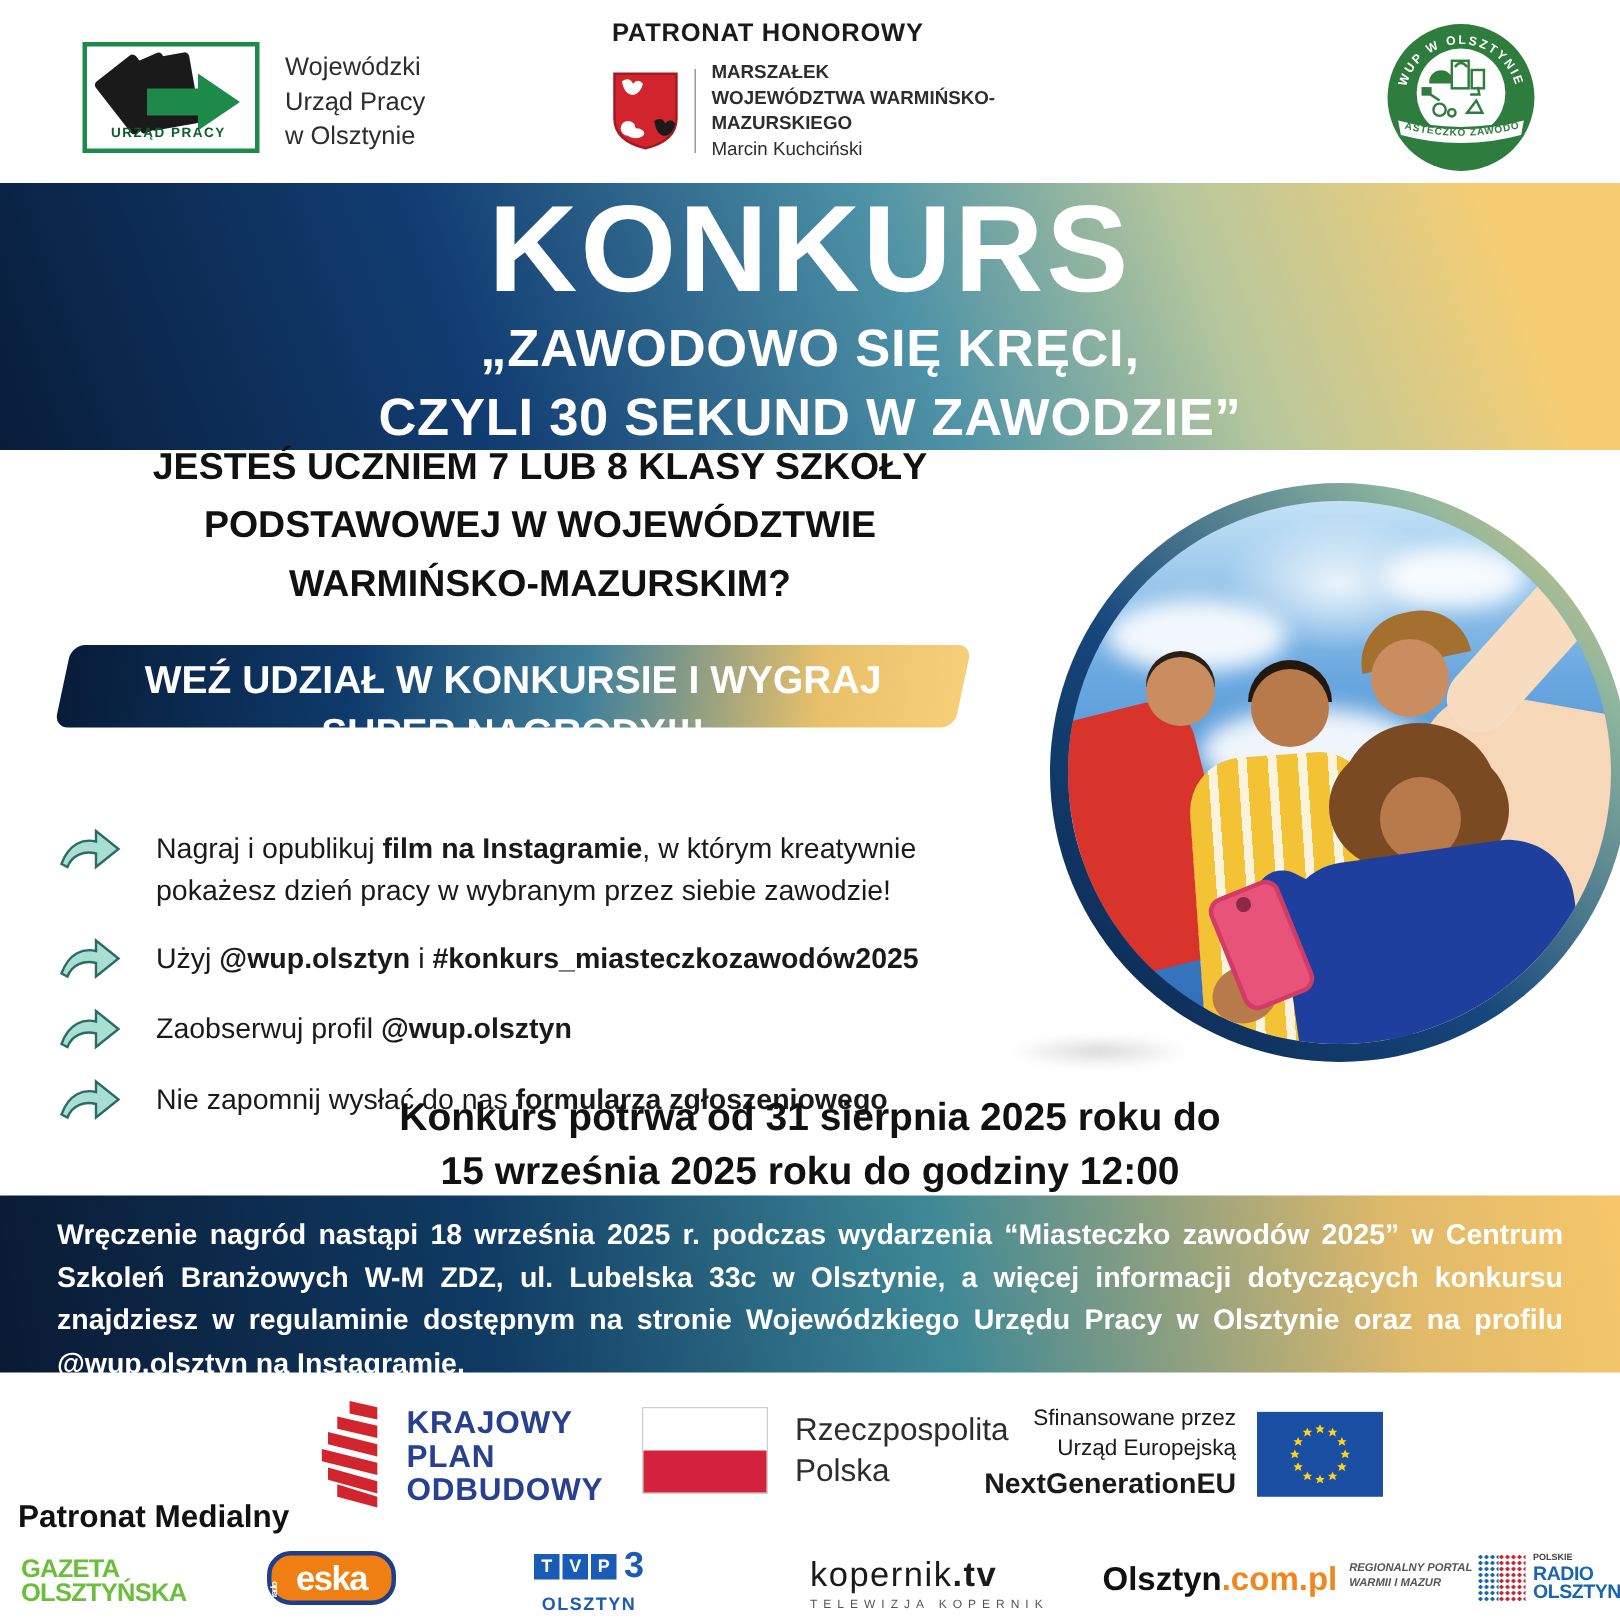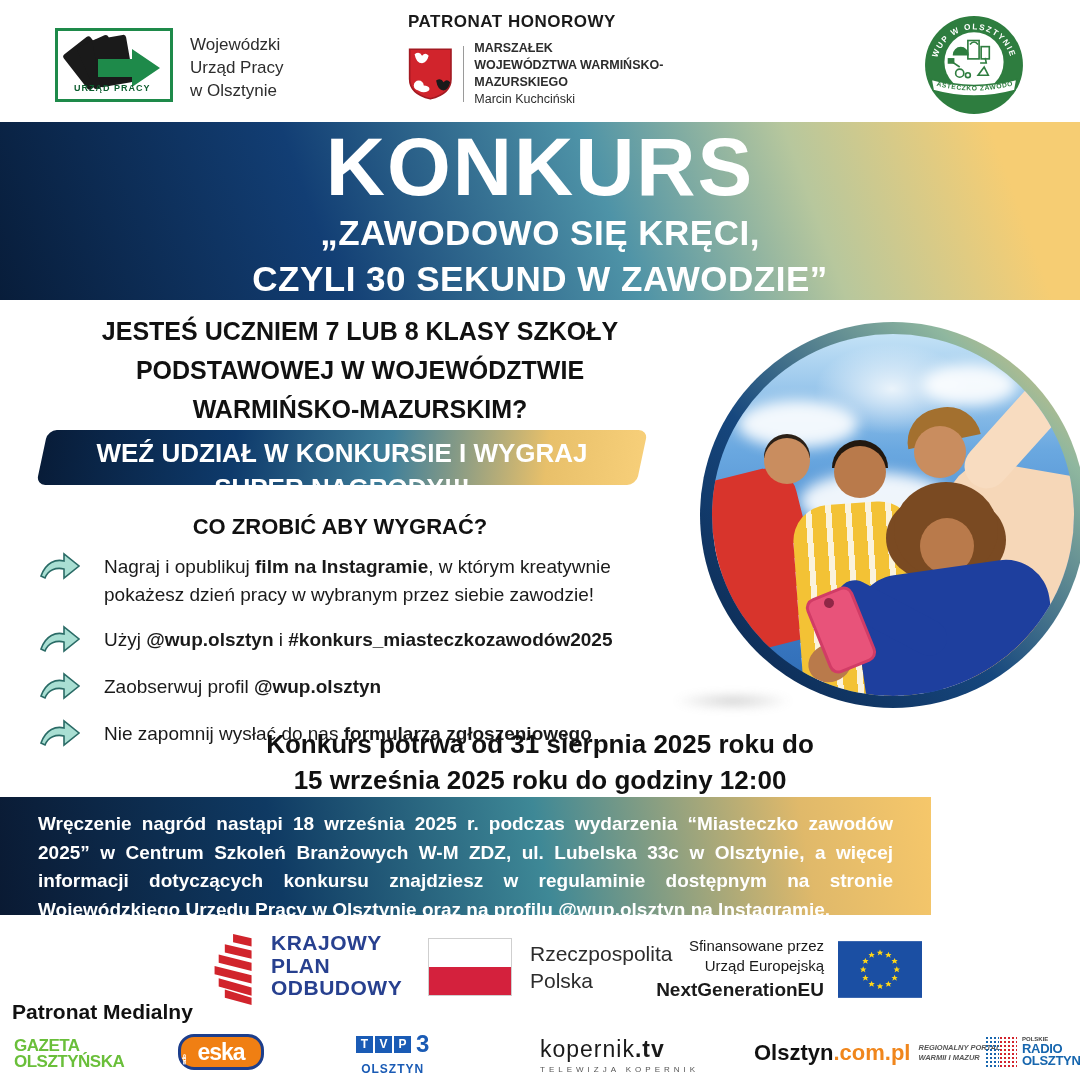--- a/index.html
+++ b/index.html
@@ -20,21 +20,21 @@
   .badge{position:absolute;left:923px;top:14px;width:102px;height:102px;}
   
   .hero{
     position:absolute;left:0;top:122px;width:1080px;height:178px;
     background:linear-gradient(70deg,#081d3a 0%,#123e74 30%,#4e93a7 56%,#b7c79d 74%,#f6cd73 92%);
     color:#fff;text-align:center;
   }
   .hero-title{font-size:82px;font-weight:700;letter-spacing:2px;margin-top:2px;line-height:1.05;}
   .hero-sub{font-size:35px;font-weight:700;line-height:1.3;letter-spacing:.5px;}
   
-  .question{position:absolute;left:55px;top:312px;width:610px;text-align:center;
+  .question{position:absolute;left:55px;top:292px;width:610px;text-align:center;
     font-size:25px;font-weight:700;color:#111;line-height:1.55;}
   .cta{position:absolute;left:42px;top:430px;width:600px;height:55px;}
   .cta::before{content:"";position:absolute;inset:0;border-radius:9px;transform:skewX(-12deg);
     background:linear-gradient(85deg,#081c38 0%,#0e3a6b 32%,#3f7f9a 58%,#e8c06a 84%,#f7cf79 100%);}
   .cta-text{position:relative;z-index:1;color:#fff;text-align:center;font-size:26px;font-weight:700;
     line-height:1.35;padding-top:6px;}
   .how-title{position:absolute;left:55px;top:514px;width:570px;text-align:center;
     font-size:22px;font-weight:700;color:#111;}
   .steps{position:absolute;left:38px;top:550px;width:650px;}
   .step{display:flex;align-items:flex-start;gap:22px;margin-bottom:15px;}
@@ -68,26 +68,26 @@
   .hr-peach{right:96px;top:74px;width:74px;height:34px;background:#a3702f;border-radius:36px 36px 0 0;transform:rotate(-12deg);}
   .p-blue{left:148px;bottom:-26px;width:195px;height:155px;background:#1e3f9e;border-radius:44px;transform:rotate(-8deg);}
   .curls{left:182px;bottom:118px;width:104px;height:96px;background:#7a4a22;border-radius:50%;
     box-shadow:-14px 8px 0 -6px #7a4a22,14px 10px 0 -6px #7a4a22,0 18px 0 -8px #7a4a22;}
   .f-blue{left:208px;bottom:122px;width:54px;height:56px;background:#b97a4b;border-radius:50%;}
   .arm-blue{left:120px;bottom:60px;width:120px;height:36px;background:#1e3f9e;border-radius:20px;transform:rotate(28deg);}
   .phone{left:104px;bottom:26px;width:50px;height:80px;background:#e8537a;border:3px solid #d13c66;border-radius:10px;transform:rotate(-22deg);}
   .phone-cam{left:112px;bottom:88px;width:10px;height:10px;background:#8f2746;border-radius:50%;transform:rotate(-22deg);}
   .hand-blue{left:96px;bottom:14px;width:44px;height:38px;background:#b97a4b;border-radius:50%;transform:rotate(-20deg);}
   
-  .notice{position:absolute;left:0;top:797px;width:931px;height:118px;
+  .notice{position:absolute;left:0;top:797px;width:1080px;height:118px;
     background:linear-gradient(80deg,#0a1a33 0%,#0f3a63 30%,#3e8896 58%,#e0b96a 86%,#f6c76a 100%);
     color:#fff;font-size:19px;font-weight:700;line-height:1.5;text-align:justify;
     padding:13px 38px 0 38px;}
   
-  .kpo{position:absolute;left:205px;top:932px;display:flex;align-items:flex-start;gap:14px;}
+  .kpo{position:absolute;left:205px;top:932px;display:flex;align-items:flex-end;gap:14px;}
   .kpo-text{color:#27408f;font-size:21px;font-weight:700;line-height:1.08;letter-spacing:.5px;}
   .pl-flag-block{position:absolute;left:428px;top:938px;display:flex;align-items:center;gap:18px;}
   .pl-flag{width:84px;height:58px;border:1px solid #cfcfcf;}
   .pl-flag .w{height:50%;background:#fff;}
   .pl-flag .r{height:50%;background:#d4213d;}
   .pl-name{font-size:21px;color:#2d2d2d;line-height:1.3;}
   .eu-block{position:absolute;left:652px;top:936px;display:flex;align-items:center;gap:14px;}
   .eu-text{width:172px;text-align:right;font-size:15px;color:#1a1a1a;line-height:1.35;}
   .eu-text .b{font-weight:700;font-size:19px;}
   .patronat-medialny{position:absolute;left:12px;top:1000px;font-size:21px;font-weight:700;color:#111;}
@@ -98,21 +98,21 @@
   .eska-radio{position:absolute;left:-2px;top:8px;font-size:6px;transform:rotate(-90deg);color:#fff;font-weight:700;}
   .tvp{position:absolute;left:356px;top:0;text-align:center;}
   .tvp-row{display:flex;gap:2px;align-items:center;justify-content:center;}
   .tvp-box{width:17px;height:17px;background:#1a5bb5;color:#fff;font-size:12px;font-weight:700;line-height:17px;text-align:center;}
   .tvp-3{color:#1a5bb5;font-size:24px;font-weight:700;margin-left:3px;}
   .tvp-city{color:#1a5bb5;font-size:12px;font-weight:700;letter-spacing:1px;margin-top:4px;}
   .kopernik{position:absolute;left:540px;top:6px;color:#1a1a1a;}
   .kopernik-name{font-size:23px;font-weight:400;letter-spacing:1px;}
   .kopernik-name .b{font-weight:700;}
   .kopernik-sub{font-size:8px;letter-spacing:4px;color:#555;margin-top:2px;}
-  .olsztynpl{position:absolute;left:735px;top:10px;display:flex;align-items:center;gap:8px;margin-left:19px;}
+  .olsztynpl{position:absolute;left:735px;top:10px;display:flex;align-items:flex-start;gap:8px;}
   .olsztynpl-name{font-size:22px;font-weight:700;color:#111;}
   .olsztynpl-name .o{color:#f0861c;}
   .olsztynpl-sub{font-size:7.5px;font-weight:700;font-style:italic;color:#555;line-height:1.3;}
   .radio-ol{position:absolute;left:985px;top:6px;display:flex;gap:5px;align-items:center;}
   .dots{width:32px;height:32px;display:flex;}
   .dots .blue{width:14px;height:100%;background:radial-gradient(#1766ae 1.1px,transparent 1.3px);background-size:4px 4px;}
   .dots .red{width:18px;height:100%;background:radial-gradient(#d1242c 1.1px,transparent 1.3px);background-size:4px 4px;}
   .radio-text{line-height:.95;}
   .radio-text .tiny{font-size:6px;color:#444;font-weight:700;}
   .radio-text .big{font-size:13px;font-weight:700;color:#1766ae;letter-spacing:-.3px;}
@@ -200,21 +200,20 @@
     <div>WARMIŃSKO-MAZURSKIM?</div>
   </div>
 
   <div class="cta">
     <div class="cta-text">
       <div>WEŹ UDZIAŁ W KONKURSIE I WYGRAJ</div>
       <div>SUPER NAGRODY!!!</div>
     </div>
   </div>
 
-  <div class="how-title">CO ZROBIĆ ABY WYGRAĆ?</div>
 
   <div class="steps">
     <div class="step">
       <svg class="arrow" width="44" height="30" viewBox="0 0 44 30">
         <path d="M3 24 C 8 10, 18 7, 26 9 L26 2 L41 14 L26 26 L26 17 C 18 15, 10 18, 7 26 Z" fill="#a9dfd3" stroke="#2a6b66" stroke-width="1.6"></path>
       </svg>
       <div class="step-text"><span>Nagraj i opublikuj </span><span style="font-weight: 700;">film na Instagramie</span><span>, w którym kreatywnie pokażesz dzień pracy w wybranym przez siebie zawodzie!</span></div>
     </div>
     <div class="step">
       <svg class="arrow" width="44" height="30" viewBox="0 0 44 30">

